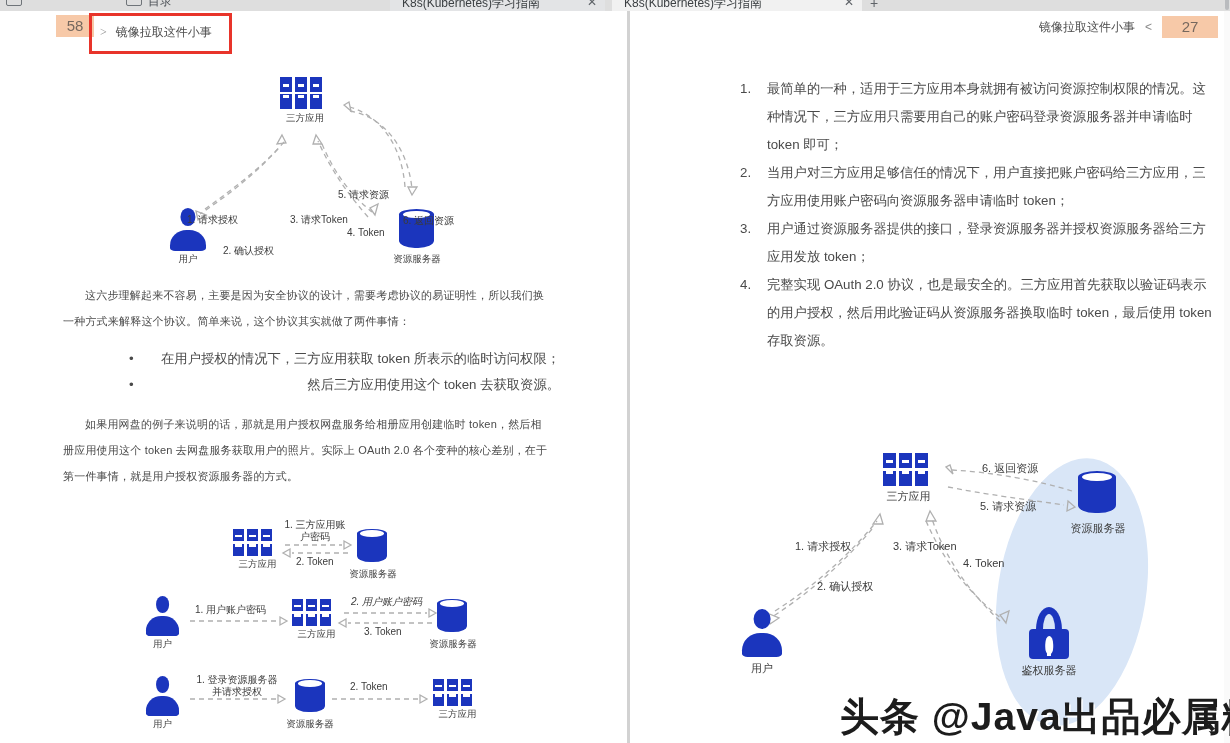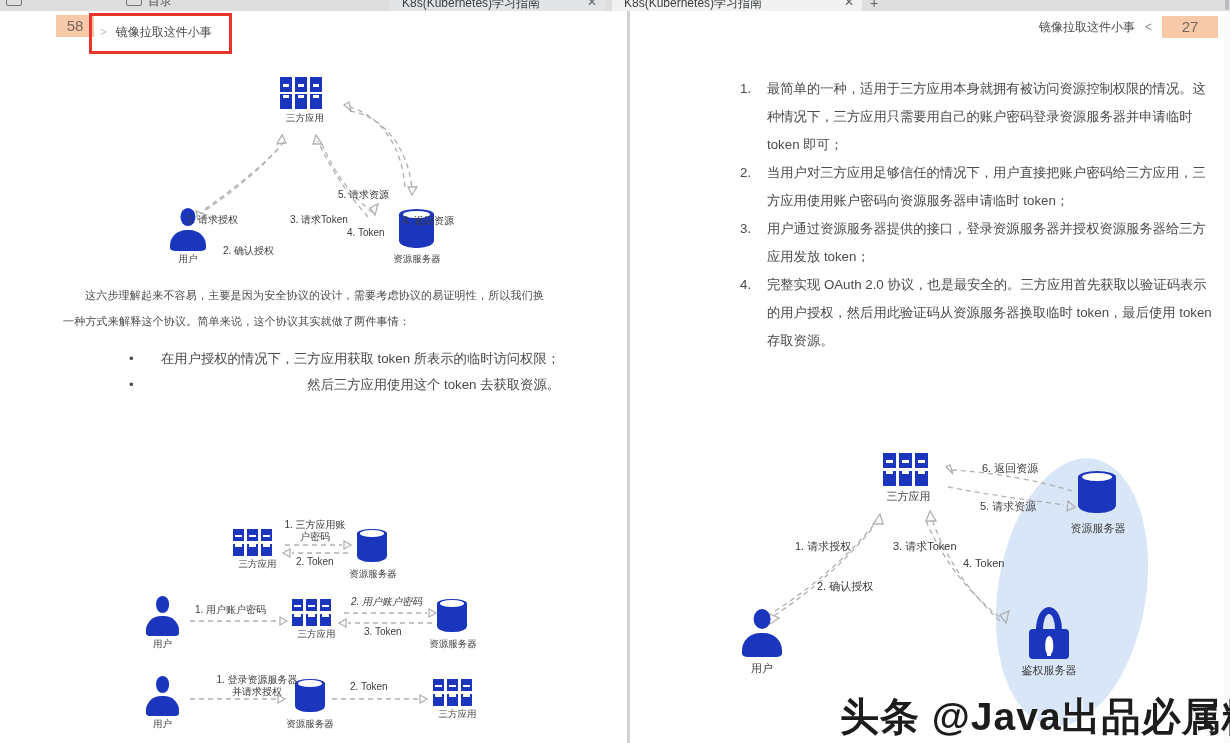--- a/index.html
+++ b/index.html
@@ -342,20 +342,21 @@
     <div class="dg-step" style="left:253px; top:145px;">6. 返回资源</div>
   </div>
 
   <div class="para indent" style="left:63px; top:271px; width:488px;">这六步理解起来不容易，主要是因为安全协议的设计，需要考虑协议的易证明性，所以我们换一种方式来解释这个协议。简单来说，这个协议其实就做了两件事情：</div>
 
   <ul class="bullets" style="left:120px; top:335px; width:440px;">
     <li>在用户授权的情况下，三方应用获取 token 所表示的临时访问权限；</li>
     <li>然后三方应用使用这个 token 去获取资源。</li>
   </ul>
 
+  <div class="para indent" style="left:63px; top:400px; width:488px;">如果用网盘的例子来说明的话，那就是用户授权网盘服务给相册应用创建临时 token，然后相册应用使用这个 token 去网盘服务获取用户的照片。实际上 OAuth 2.0 各个变种的核心差别，在于第一件事情，就是用户授权资源服务器的方式。</div>
 
   <div class="diagram" style="left:120px; top:500px; width:420px; height:243px;">
     <svg class="dg-svg" width="420" height="243">
 
       <path class="dash" d="M 165 34 L 222 34"></path>
       <path class="arrowhead" d="M 224 30 L 231 34 L 224 38 Z"></path>
 
       <path class="dash" d="M 228 42 L 172 42"></path>
       <path class="arrowhead" d="M 170 38 L 163 42 L 170 46 Z"></path>
 
@@ -439,21 +440,21 @@
           <div class="mid"></div>
         </div>
       <div class="bar" style="width:11px;height:27px;">
           <div class="mid"></div>
         </div>
       <div class="bar" style="width:11px;height:27px;">
           <div class="mid"></div>
         </div>
     </div>
     <div class="dg-label" style="left:300px; top:197px; width:75px;">三方应用</div>
-    <div class="dg-step two" style="left:72px; top:163px; width:90px;margin-left:20px;">1. 登录资源服务器并请求授权</div>
+    <div class="dg-step two" style="left:72px; top:163px; width:90px;">1. 登录资源服务器并请求授权</div>
     <div class="dg-step" style="left:230px; top:170px;">2. Token</div>
 
   </div>
 
   <div id="right-header">
     <span>镜像拉取这件小事</span>
     <span class="chev">&lt;</span>
     <span id="right-pagenum">27</span>
   </div>
 

